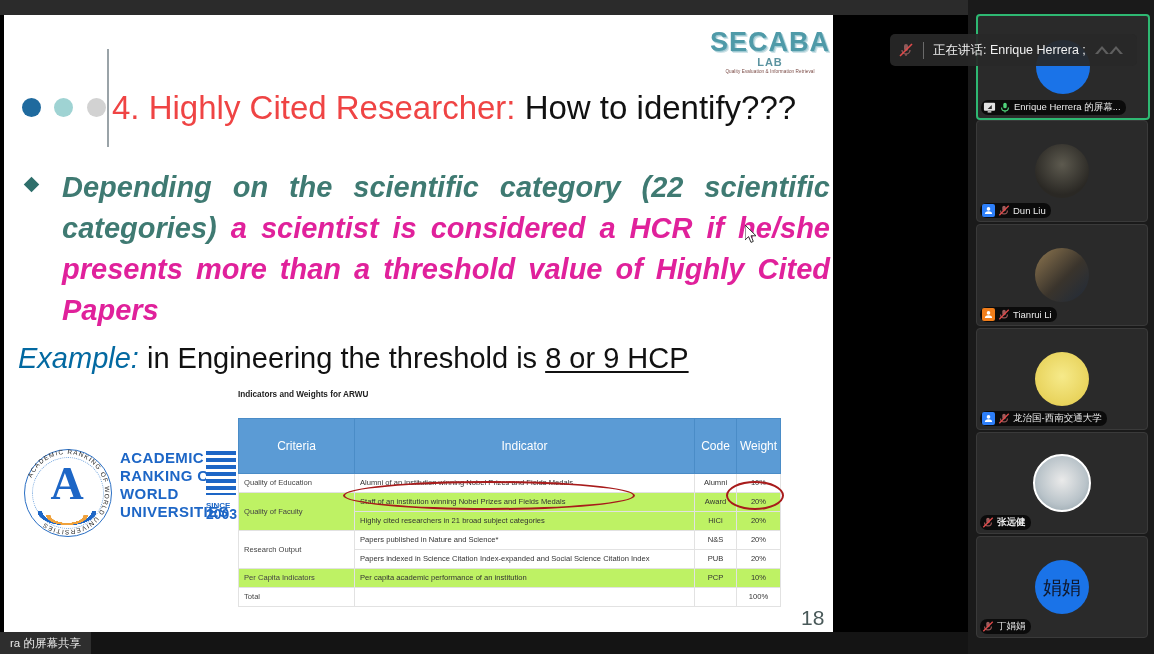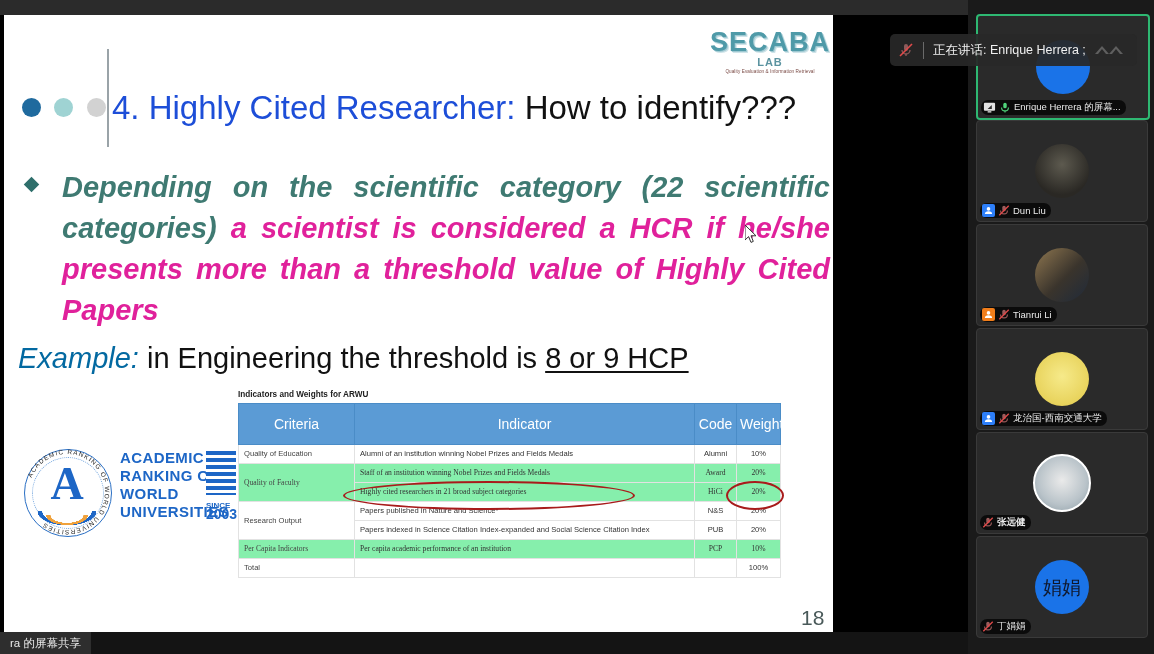--- a/index.html
+++ b/index.html
@@ -18,21 +18,21 @@
     color:#4f9aa8;line-height:27px;text-shadow:1px 1px 0 #9fc9d2, 2px 2px 0 #cfe3e8;}
   .secaba .s2{font-size:11px;font-weight:bold;color:#5b93a0;letter-spacing:1px;line-height:12px;}
   .secaba .s3{font-size:4.6px;color:#7a4a45;letter-spacing:.1px;line-height:7px;}
 
   .vrule{position:absolute;left:103px;top:34px;width:2px;height:98px;background:#9aa3a8;}
 
   .dots{position:absolute;left:18px;top:83px;}
   .dot{display:inline-block;width:19px;height:19px;border-radius:50%;margin-right:9px;vertical-align:middle;}
 
   .title{position:absolute;left:108px;top:74px;white-space:nowrap;font-size:33px;line-height:38px;}
-  .title .t-blue{color:#1d4ed8;}
+  .title .t-blue{color:#ef4444;}
   .title .t-black{color:#111;}
 
   .bullet-diamond{position:absolute;left:22px;top:164px;width:11px;height:11px;background:#2e6f6b;transform:rotate(45deg);}
 
   .para{position:absolute;left:58px;top:152px;width:768px;font-style:italic;font-weight:bold;
         font-size:29px;line-height:41px;text-align:justify;}
   .para .teal{color:#3f7a72;}
   .para .pink{color:#e0219b;}
 
   .example{position:absolute;left:14px;top:326px;white-space:nowrap;font-size:29px;line-height:34px;}
@@ -54,28 +54,28 @@
   .arwu-circ-txt{position:absolute;left:0;top:0;width:94px;height:94px;}
   .arwu-words{position:absolute;left:100px;top:10px;width:116px;}
   .arwu-words div{color:#1d66c6;font-weight:bold;font-size:15px;line-height:18px;letter-spacing:.4px;}
   .arwu-bars{position:absolute;left:186px;top:12px;width:30px;height:44px;
      background:repeating-linear-gradient(to bottom,#1d66c6 0 4px,#ffffff 4px 7px);}
   .arwu-since{position:absolute;left:186px;top:62px;width:30px;font-size:8px;font-weight:bold;color:#1d66c6;line-height:9px;}
   .arwu-2003{position:absolute;left:186px;top:68px;width:34px;font-size:14px;font-weight:bold;color:#1d66c6;line-height:15px;}
 
   
   .tblwrap{position:absolute;left:234px;top:375px;width:542px;}
-  .tbl-cap{font-size:8.2px;font-weight:bold;color:#222;padding-bottom:4px;}
+  .tbl-cap{font-size:8.2px;font-weight:bold;color:#222;padding-bottom:19px;}
   table.arwu-tbl{border-collapse:collapse;width:542px;table-layout:fixed;background:#fff;font-size:7.6px;color:#333;}
   table.arwu-tbl th{background:#5b9bd5;color:#fff;font-weight:normal;text-align:center;
-    padding:12px 3px;border:1px solid #4a8cc7;font-size:14px;}
+    padding:20px 3px;border:1px solid #4a8cc7;font-size:12px;}
   table.arwu-tbl td{border:1px solid #e2e2e2;padding:4px 5px;vertical-align:middle;line-height:10px;}
   td.c-code,td.c-weight{text-align:center;}
   td.c-crit{color:#444;margin-top:12px;}
-  tr.alt td{background:#86efac;font-family:Liberation Serif, serif;}
+  tr.alt td{background:#bef264;}
 
   .ellipse1{position:absolute;left:339px;top:466px;width:288px;height:25px;border:2.2px solid #a81b1b;border-radius:50%;pointer-events:none;}
   .ellipse2{position:absolute;left:722px;top:466px;width:54px;height:25px;border:2.2px solid #a81b1b;border-radius:50%;pointer-events:none;}
 
   .pagenum{position:absolute;left:797px;top:591px;font-size:21px;color:#4a5a5a;}
 
   .cursor{position:absolute;left:741px;top:210px;width:13px;height:19px;}
 
   
   .sidebar{position:absolute;left:968px;top:0;width:186px;height:654px;background:#1a1a1a;}

